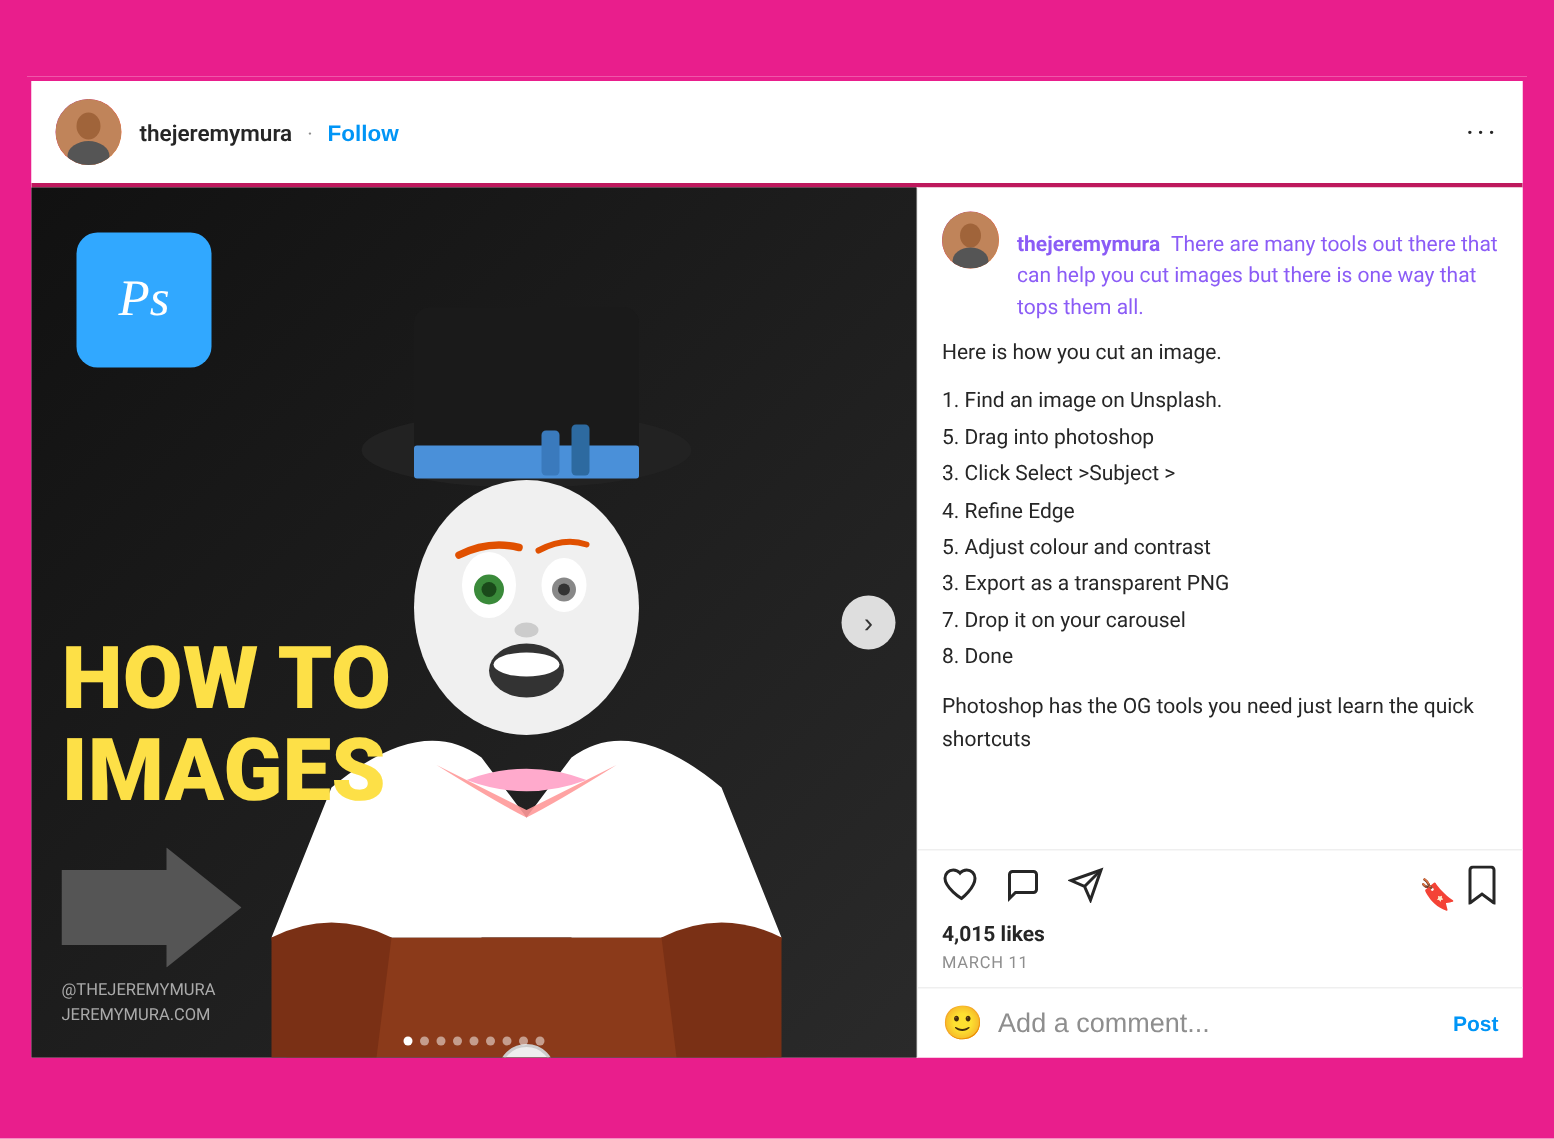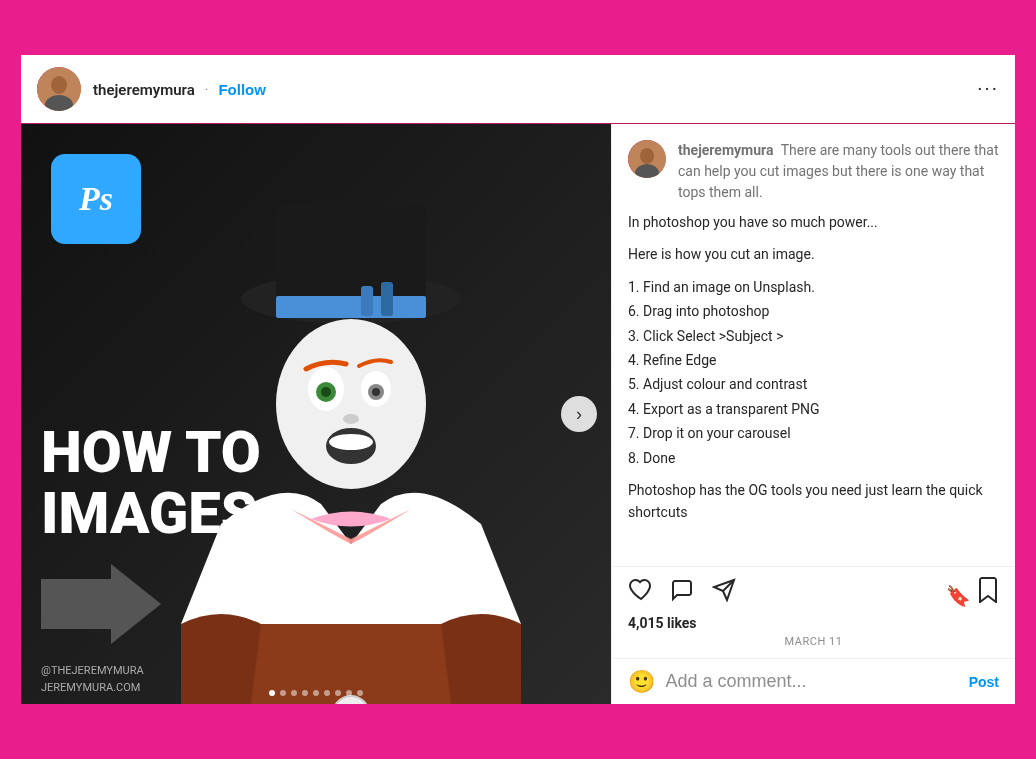--- a/index.html
+++ b/index.html
@@ -16,21 +16,21 @@
       background: #fff;
       border: 3px solid #e91e8c;
       display: flex;
       flex-direction: column;
     }
     
     .post-header {
       display: flex;
       align-items: center;
       padding: 12px 16px;
-      border-bottom: 1px solid #be185d;
+      border-bottom: 3px solid #be185d;
       background: #fff;
     }
     .header-left {
       display: flex;
       align-items: center;
       gap: 12px;
     }
     .avatar-circle {
       width: 44px;
       height: 44px;
@@ -95,51 +95,51 @@
       height: 90px;
       background: #31a8ff;
       border-radius: 14px;
       display: flex;
       align-items: center;
       justify-content: center;
     }
     .ps-text {
       color: #fff;
       font-size: 34px;
-      font-weight: 700;
+      font-weight: 400;
       font-style: italic;
       font-family: 'Georgia', serif;
     }
     
     .big-title {
       position: absolute;
       bottom: 160px;
       left: 20px;
-      color: #ffffff;
+      color: #fde047;
       font-size: 58px;
       font-weight: 900;
       line-height: 1.05;
       text-transform: uppercase;
     }
     
     .arrow-shape {
       position: absolute;
       bottom: 60px;
       left: 20px;
       width: 120px;
       height: 80px;
     }
     .arrow-shape svg {
       width: 100%;
       height: 100%;
     }
     
     .watermark {
       position: absolute;
-      bottom: 8px;
+      bottom: 20px;
       left: 20px;
       color: #aaa;
       font-size: 11px;
       line-height: 1.5;
     }
     
     .next-btn {
       position: absolute;
       right: 14px;
       top: 50%;
@@ -195,23 +195,24 @@
       border-radius: 50%;
       background: linear-gradient(135deg, #833ab4, #fd1d1d, #fcb045);
       flex-shrink: 0;
       display: flex;
       align-items: center;
       justify-content: center;
       overflow: hidden;
     }
     .caption-text {
       font-size: 14px;
-      color: #737373;
+      color: #8b5cf6;
       line-height: 1.5;
       flex: 1;
+      margin-top: 12px;
     }
     .caption-username {
       font-weight: 700;
       margin-right: 4px;
     }
     .caption-body {
       padding: 0 16px 12px 16px;
       font-size: 14px;
       color: #262626;
       line-height: 1.6;
@@ -252,21 +253,20 @@
       font-weight: 700;
       font-size: 14px;
       color: #262626;
     }
     .post-date {
       padding: 0 16px 10px 16px;
       font-size: 11px;
       color: #8e8e8e;
       text-transform: uppercase;
       letter-spacing: 0.5px;
-      text-align: center;
     }
     
     .comment-row {
       display: flex;
       align-items: center;
       padding: 10px 16px;
       border-top: 1px solid #efefef;
       gap: 10px;
     }
     .emoji-icon {
@@ -415,29 +415,28 @@
             <ellipse cx="19" cy="33" rx="12" ry="9" fill="#555"></ellipse>
           </svg>
         </div>
         <div class="caption-text">
           <span class="caption-username">thejeremymura</span>
           <span>There are many tools out there that can help you cut images but there is one way that tops them all.</span>
         </div>
       </div>
 
       <div class="caption-body">
-        <p>In photoshop you have so much power...</p>
         <p>Here is how you cut an image.</p>
         <ul class="step-list">
           <li>1. Find an image on Unsplash.</li>
-          <li>6. Drag into photoshop</li>
+          <li>5. Drag into photoshop</li>
           <li>3. Click Select &gt;Subject &gt;</li>
           <li>4. Refine Edge</li>
           <li>5. Adjust colour and contrast</li>
-          <li>4. Export as a transparent PNG</li>
+          <li>3. Export as a transparent PNG</li>
           <li>7. Drop it on your carousel</li>
           <li>8. Done</li>
         </ul>
         <p>Photoshop has the OG tools you need just learn the quick shortcuts</p>
       </div>
 
       <div class="actions-row">
         <span class="action-icon">
           <svg width="26" height="24" viewBox="0 0 26 24" fill="none" stroke="#262626" stroke-width="2">
             <path d="M13 21C13 21 2 14 2 7.5C2 4.46 4.46 2 7.5 2C9.24 2 10.91 2.81 12 4.09C13.09 2.81 14.76 2 16.5 2C19.54 2 22 4.46 22 7.5C22 14 13 21 13 21Z"></path>

